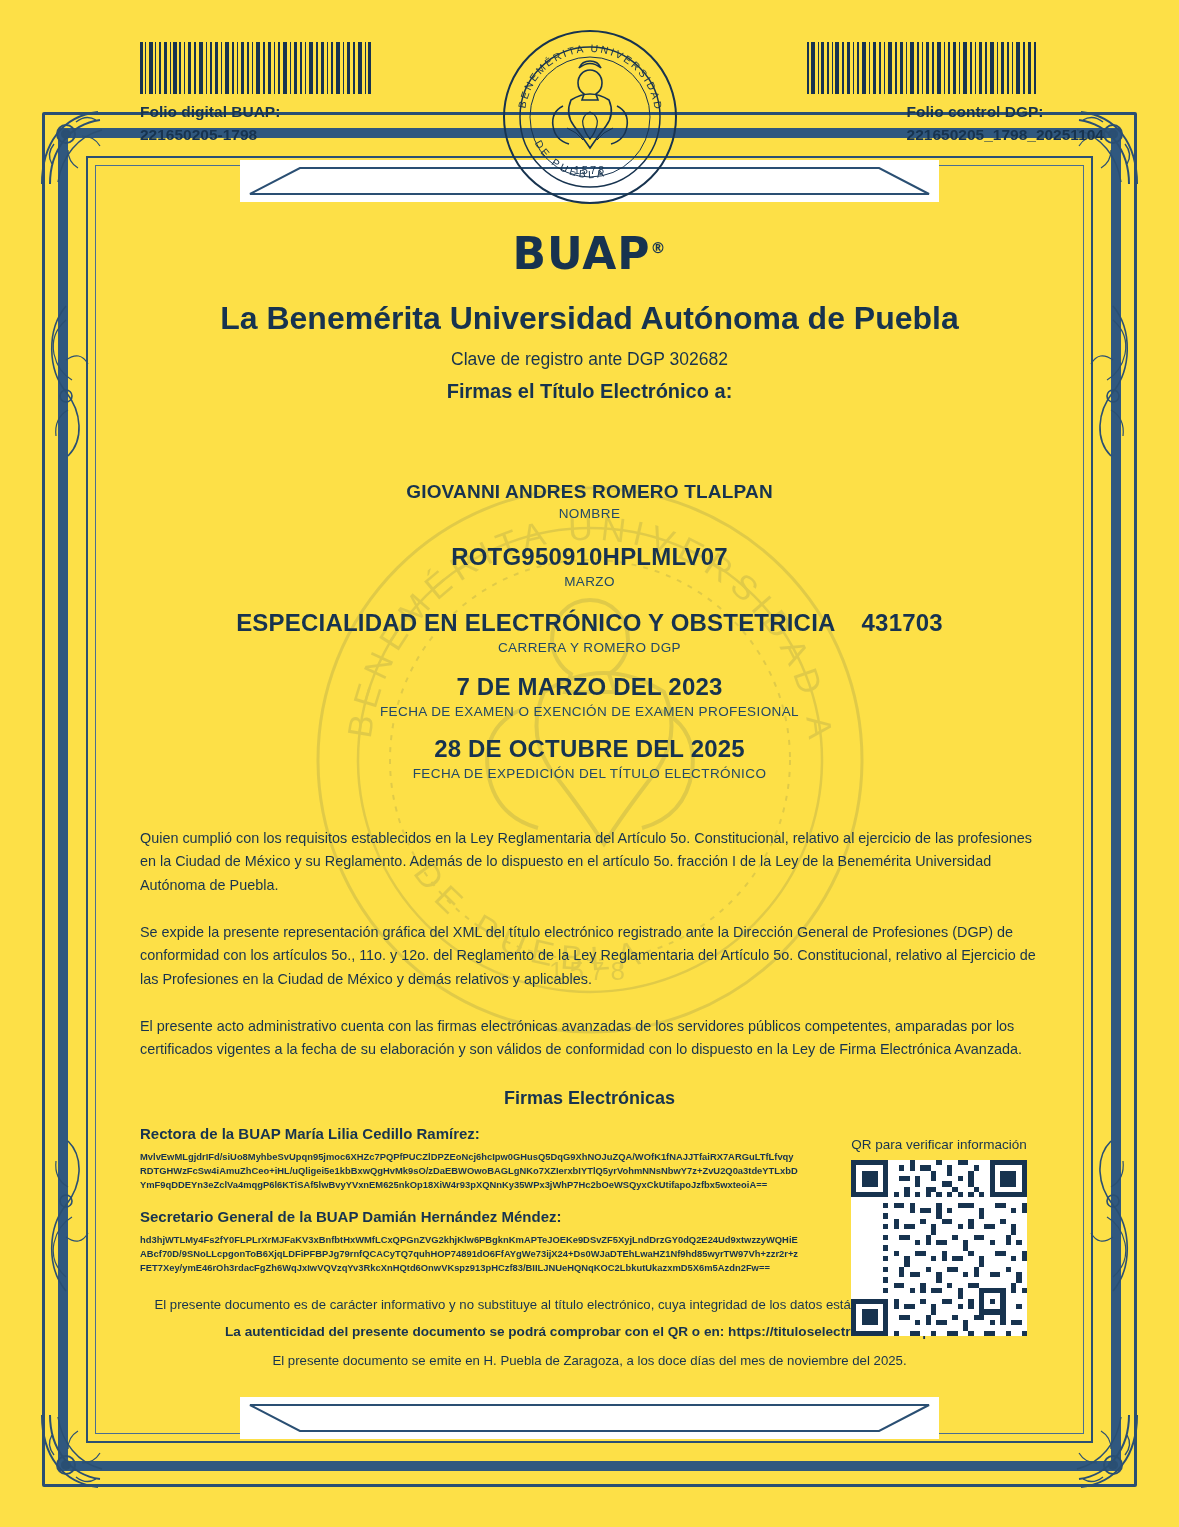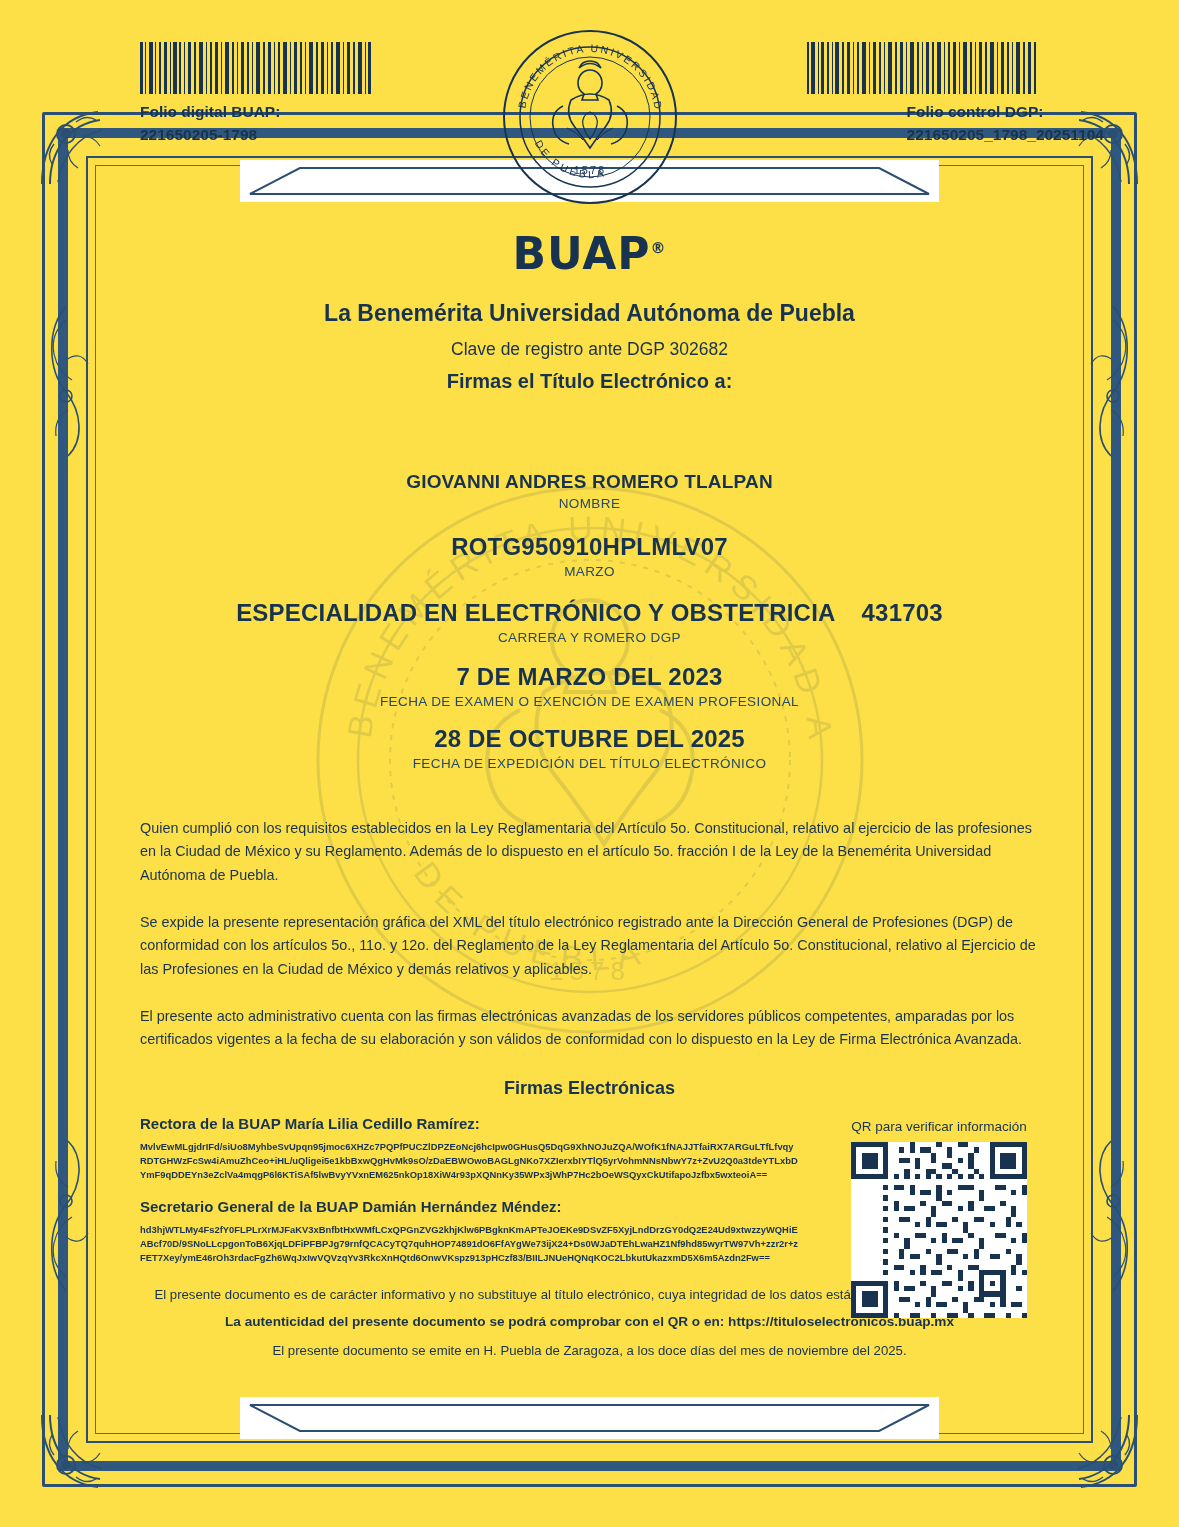--- a/index.html
+++ b/index.html
@@ -147,21 +147,21 @@
 
   
   .content {
     position: absolute;
     left: 140px;
     right: 140px;
     top: 300px;
     text-align: center;
   }
   .title-1 {
-    font-size: 23px;
+    font-size: 32px;
     font-weight: bold;
     color: #17334f;
     margin-bottom: 12px;
   }
   .title-2 {
     font-size: 17.5px;
     color: #17334f;
     margin-bottom: 10px;
   }
   .title-3 {
@@ -615,21 +615,21 @@
     <div style="position:relative;">
 
       <div style="max-width:660px;">
         <div class="sig-name">Rectora de la BUAP María Lilia Cedillo Ramírez:</div>
         <div class="sig-blob">MvlvEwMLgjdrIFd/siUo8MyhbeSvUpqn95jmoc6XHZc7PQPfPUCZlDPZEoNcj6hcIpw0GHusQ5DqG9XhNOJuZQA/WOfK1fNAJJTfaiRX7ARGuLTfLfvqyRDTGHWzFcSw4iAmuZhCeo+iHL/uQligei5e1kbBxwQgHvMk9sO/zDaEBWOwoBAGLgNKo7XZIerxbIYTlQ5yrVohmNNsNbwY7z+ZvU2Q0a3tdeYTLxbDYmF9qDDEYn3eZclVa4mqgP6l6KTiSAf5lwBvyYVxnEM625nkOp18XiW4r93pXQNnKy35WPx3jWhP7Hc2bOeWSQyxCkUtifapoJzfbx5wxteoiA==</div>
 
         <div class="sig-name">Secretario General de la BUAP Damián Hernández Méndez:</div>
         <div class="sig-blob">hd3hjWTLMy4Fs2fY0FLPLrXrMJFaKV3xBnfbtHxWMfLCxQPGnZVG2khjKlw6PBgknKmAPTeJOEKe9DSvZF5XyjLndDrzGY0dQ2E24Ud9xtwzzyWQHiEABcf70D/9SNoLLcpgonToB6XjqLDFiPFBPJg79rnfQCACyTQ7quhHOP74891dO6FfAYgWe73ijX24+Ds0WJaDTEhLwaHZ1Nf9hd85wyrTW97Vh+zzr2r+zFET7Xey/ymE46rOh3rdacFgZh6WqJxIwVQVzqYv3RkcXnHQtd6OnwVKspz913pHCzf83/BIILJNUeHQNqKOC2LbkutUkazxmD5X6m5Azdn2Fw==</div>
       </div>
 
-      <div class="qr-area" style="top:4px;">
+      <div class="qr-area" style="top:12px;">
         <div class="qr-caption">QR para verificar información</div>
         <div class="qr-box">
           <svg width="176" height="176" viewBox="0 0 33 33" shape-rendering="crispEdges">
             <rect width="33" height="33" fill="#ffffff"></rect>
             <g fill="#17334f">
 
               <rect x="0" y="0" width="7" height="1"></rect>
                 <rect x="0" y="6" width="7" height="1"></rect>
               <rect x="0" y="0" width="1" height="7"></rect>
                 <rect x="6" y="0" width="1" height="7"></rect>

